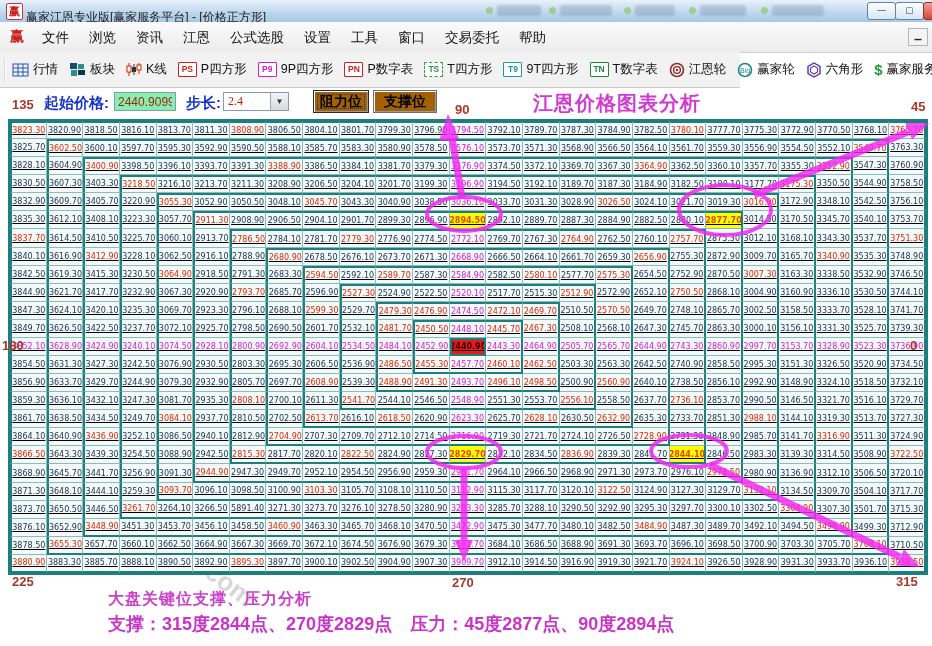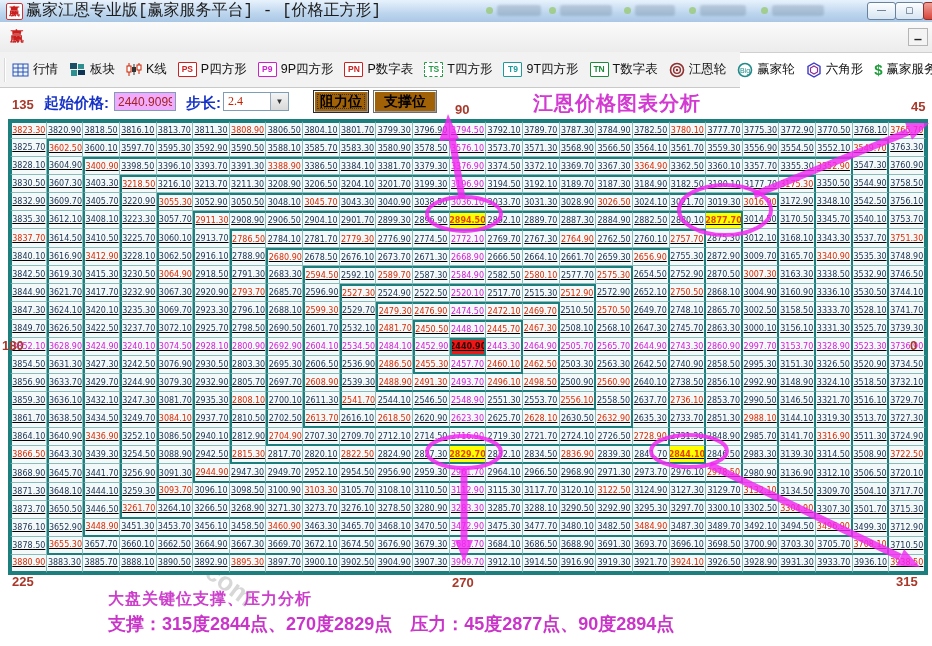--- a/index.html
+++ b/index.html
@@ -4,21 +4,21 @@
 <style>
   html,body{margin:0;padding:0;}
   body{width:932px;height:646px;overflow:hidden;font-family:"Liberation Sans",sans-serif;background:#fff;position:relative;}
   
   .titlebar{position:absolute;left:0;top:0;width:932px;height:22px;
     background:linear-gradient(#e8f2fc,#bdd6ee 60%,#a9c7e4);border-bottom:1px solid #7d9cbd;overflow:hidden;}
   .tb-blur{position:absolute;top:5px;height:11px;border-radius:3px;background:rgba(70,90,120,.22);filter:blur(1px);}
   .tb-dot{position:absolute;top:7px;width:7px;height:7px;border-radius:50%;background:rgba(150,200,110,.75);filter:blur(.5px);}
   .app-icon{position:absolute;left:6px;top:3px;width:15px;height:15px;background:#fff;border:1px solid #c33;
     color:#c81e1e;font-weight:bold;font-size:11px;line-height:14px;text-align:center;border-radius:2px;}
-  .title-text{position:absolute;left:26px;top:0;font-size:16px;color:#1c1c1c;font-family:Liberation Mono, monospace;}
+  .title-text{position:absolute;left:26px;top:9px;font-size:12px;color:#1c1c1c;}
   .win-btn{position:absolute;top:2px;width:27px;height:16px;border:1px solid #68829e;border-radius:3px;
     background:linear-gradient(#fdfeff,#d7e5f2);color:#2c445c;font-size:9px;text-align:center;line-height:15px;}
   .win-close{position:absolute;top:2px;left:923px;width:9px;height:16px;background:linear-gradient(#f0a098,#d8443a);border:1px solid #913028;border-radius:3px 0 0 3px;}
   
   .menubar{position:absolute;left:0;top:22px;width:932px;height:30px;background:linear-gradient(#fbfbfb,#ececec);
     border-bottom:1px solid #cfcfcf;display:flex;align-items:center;}
   .menu-logo{color:#c81e1e;font-weight:bold;font-size:14px;margin:0 8px 0 10px;}
   .menu-item{font-size:13.5px;color:#111;padding:3px 10px;cursor:default;}
   .mdi-min{margin-left:auto;margin-right:4px;width:18px;height:16px;border:1px solid #b5b5b5;background:#f4f4f4;
     color:#222;font-size:9px;text-align:center;line-height:13px;}
@@ -31,21 +31,21 @@
   .tool-item .tlabel{font-size:12.5px;color:#111;white-space:nowrap;}
   .badge{display:inline-block;min-width:15px;height:13px;border:1px solid;border-radius:1px;font-size:8.5px;font-weight:bold;
     text-align:center;line-height:13px;background:#fff;padding:0 1px;}
   .badge.dashed{border-style:dashed;}
   .dollar{color:#1e9e3a;font-weight:bold;font-size:15px;}
   
   .chart{position:absolute;left:0;top:88px;width:932px;height:558px;background:#ffffff;overflow:hidden;padding-left:39px;}
   .abs{position:absolute;}
   .angle-label{font-size:13px;color:#a8382a;font-weight:bold;}
   .blue-label{font-size:15px;font-weight:bold;color:#1733c8;}
-  .field{background:#f0abfc;border:1px solid #7f9db9;font-size:12px;color:#a52222;padding:1px 3px;box-sizing:border-box;}
+  .field{background:#86efac;border:1px solid #7f9db9;font-size:12px;color:#a52222;padding:1px 3px;box-sizing:border-box;}
   .combo{background:#fff;border:1px solid #7f9db9;box-sizing:border-box;display:flex;font-family:Liberation Serif, serif;}
   .combo .val{flex:1;font-size:12px;color:#c42200;padding:1px 4px;}
   .combo .drop{width:17px;background:linear-gradient(#f4f4f4,#d9d9d9);border-left:1px solid #9ab;text-align:center;
     font-size:8px;color:#333;line-height:17px;}
   .pushbtn{background:#a16207;border:1px solid #6e6e6e;box-shadow:inset 1px 1px 0 #ffffff,inset -1px -1px 0 #9a9a9a;
     font-size:14px;font-weight:bold;color:#000;text-align:center;box-sizing:border-box;font-family:"Liberation Sans",sans-serif;}
   .pushbtn.focused{outline:1px dotted #333;outline-offset:-5px;border:1px solid #2b2b2b;}
   .chart-title{font-size:20px;font-weight:bold;color:#d23ad2;letter-spacing:1px;}
   .footer1{font-size:16px;font-weight:bold;color:#cb3fcb;letter-spacing:1px;}
   .footer2{font-size:18px;font-weight:bold;color:#c935c9;}
@@ -81,20 +81,21 @@
   <div class="tb-dot" style="left:761px"></div>
   <div class="app-icon">赢</div>
   <div class="title-text">赢家江恩专业版[赢家服务平台] - [价格正方形]</div>
   <div class="win-btn" style="left:867px">—</div>
   <div class="win-btn" style="left:895px">▢</div>
   <div class="win-close"></div>
 </div>
 
 <div class="menubar">
   <span class="menu-logo">赢</span>
+  <span id="menu-items"><span class="menu-item">文件</span><span class="menu-item">浏览</span><span class="menu-item">资讯</span><span class="menu-item">江恩</span><span class="menu-item">公式选股</span><span class="menu-item">设置</span><span class="menu-item">工具</span><span class="menu-item">窗口</span><span class="menu-item">交易委托</span><span class="menu-item">帮助</span></span>
   <span class="mdi-min">▁</span>
 </div>
 
 <div class="toolbar">
   <span class="tool-sep"></span>
   <span id="toolbar-items" style="display:flex;align-items:center">
       <span class="tool-item">
         <span class="ticon">
           <svg width="17" height="14">
             <rect x="1" y="1" width="15" height="12" fill="#eef4ff" stroke="#2a52b0"></rect>
@@ -748,21 +749,21 @@
       <div class="gcell br">3134.50</div>
       <div class="gcell br">3309.70</div>
       <div class="gcell br">3504.10</div>
       <div class="gcell br">3717.70</div>
       <div class="gcell bl">3873.70</div>
       <div class="gcell bl">3650.50</div>
       <div class="gcell bl">3446.50</div>
       <div class="gcell bl bb ray">3261.70</div>
       <div class="gcell bb">3264.10</div>
       <div class="gcell bb">3266.50</div>
-      <div class="gcell bb">3268.90</div>
+      <div class="gcell bb">5891.40</div>
       <div class="gcell bb">3271.30</div>
       <div class="gcell bb">3273.70</div>
       <div class="gcell bb">3276.10</div>
       <div class="gcell bb">3278.50</div>
       <div class="gcell bb">3280.90</div>
       <div class="gcell bb card">3283.30</div>
       <div class="gcell bb">3285.70</div>
       <div class="gcell bb">3288.10</div>
       <div class="gcell bb">3290.50</div>
       <div class="gcell bb">3292.90</div>

